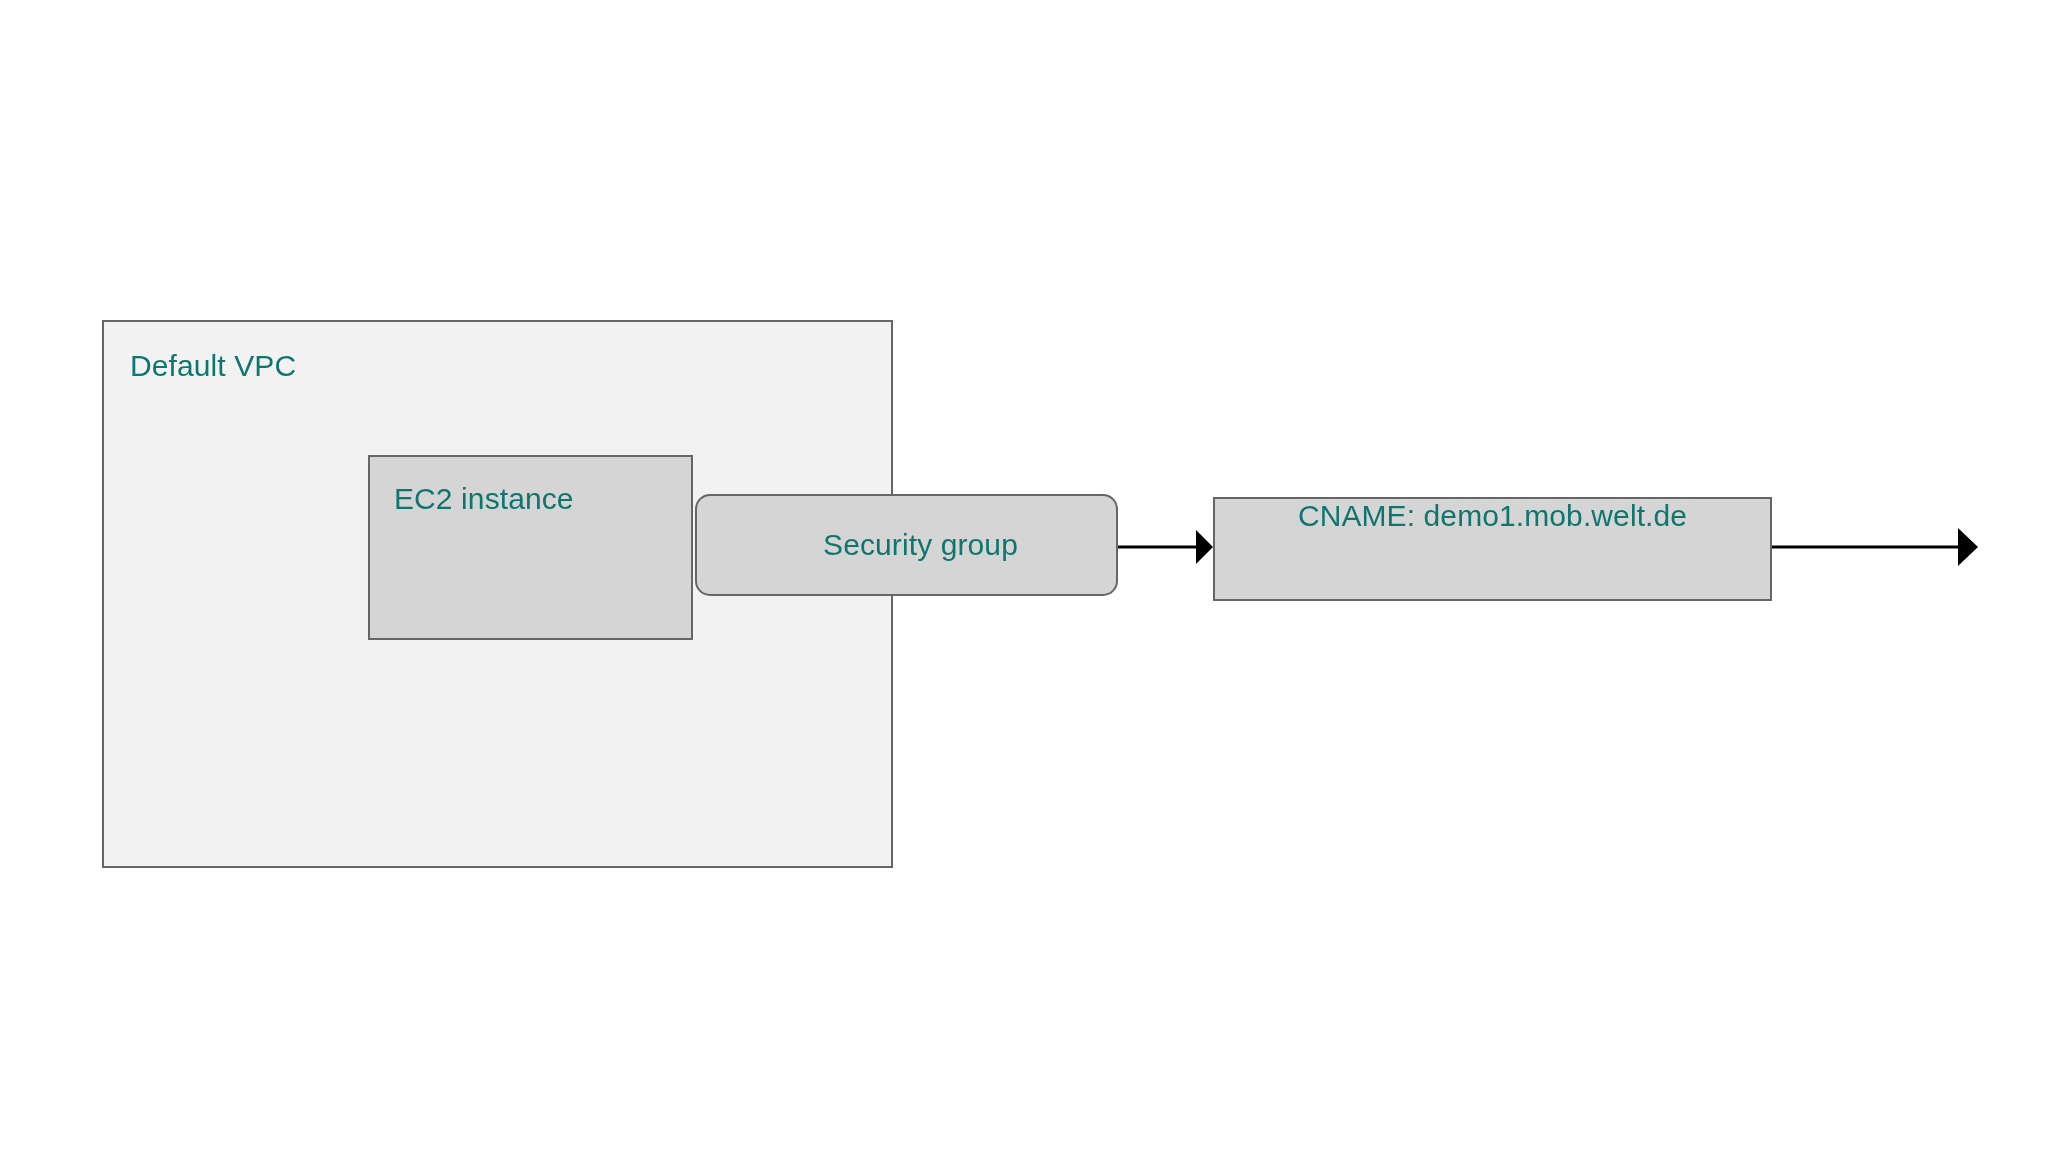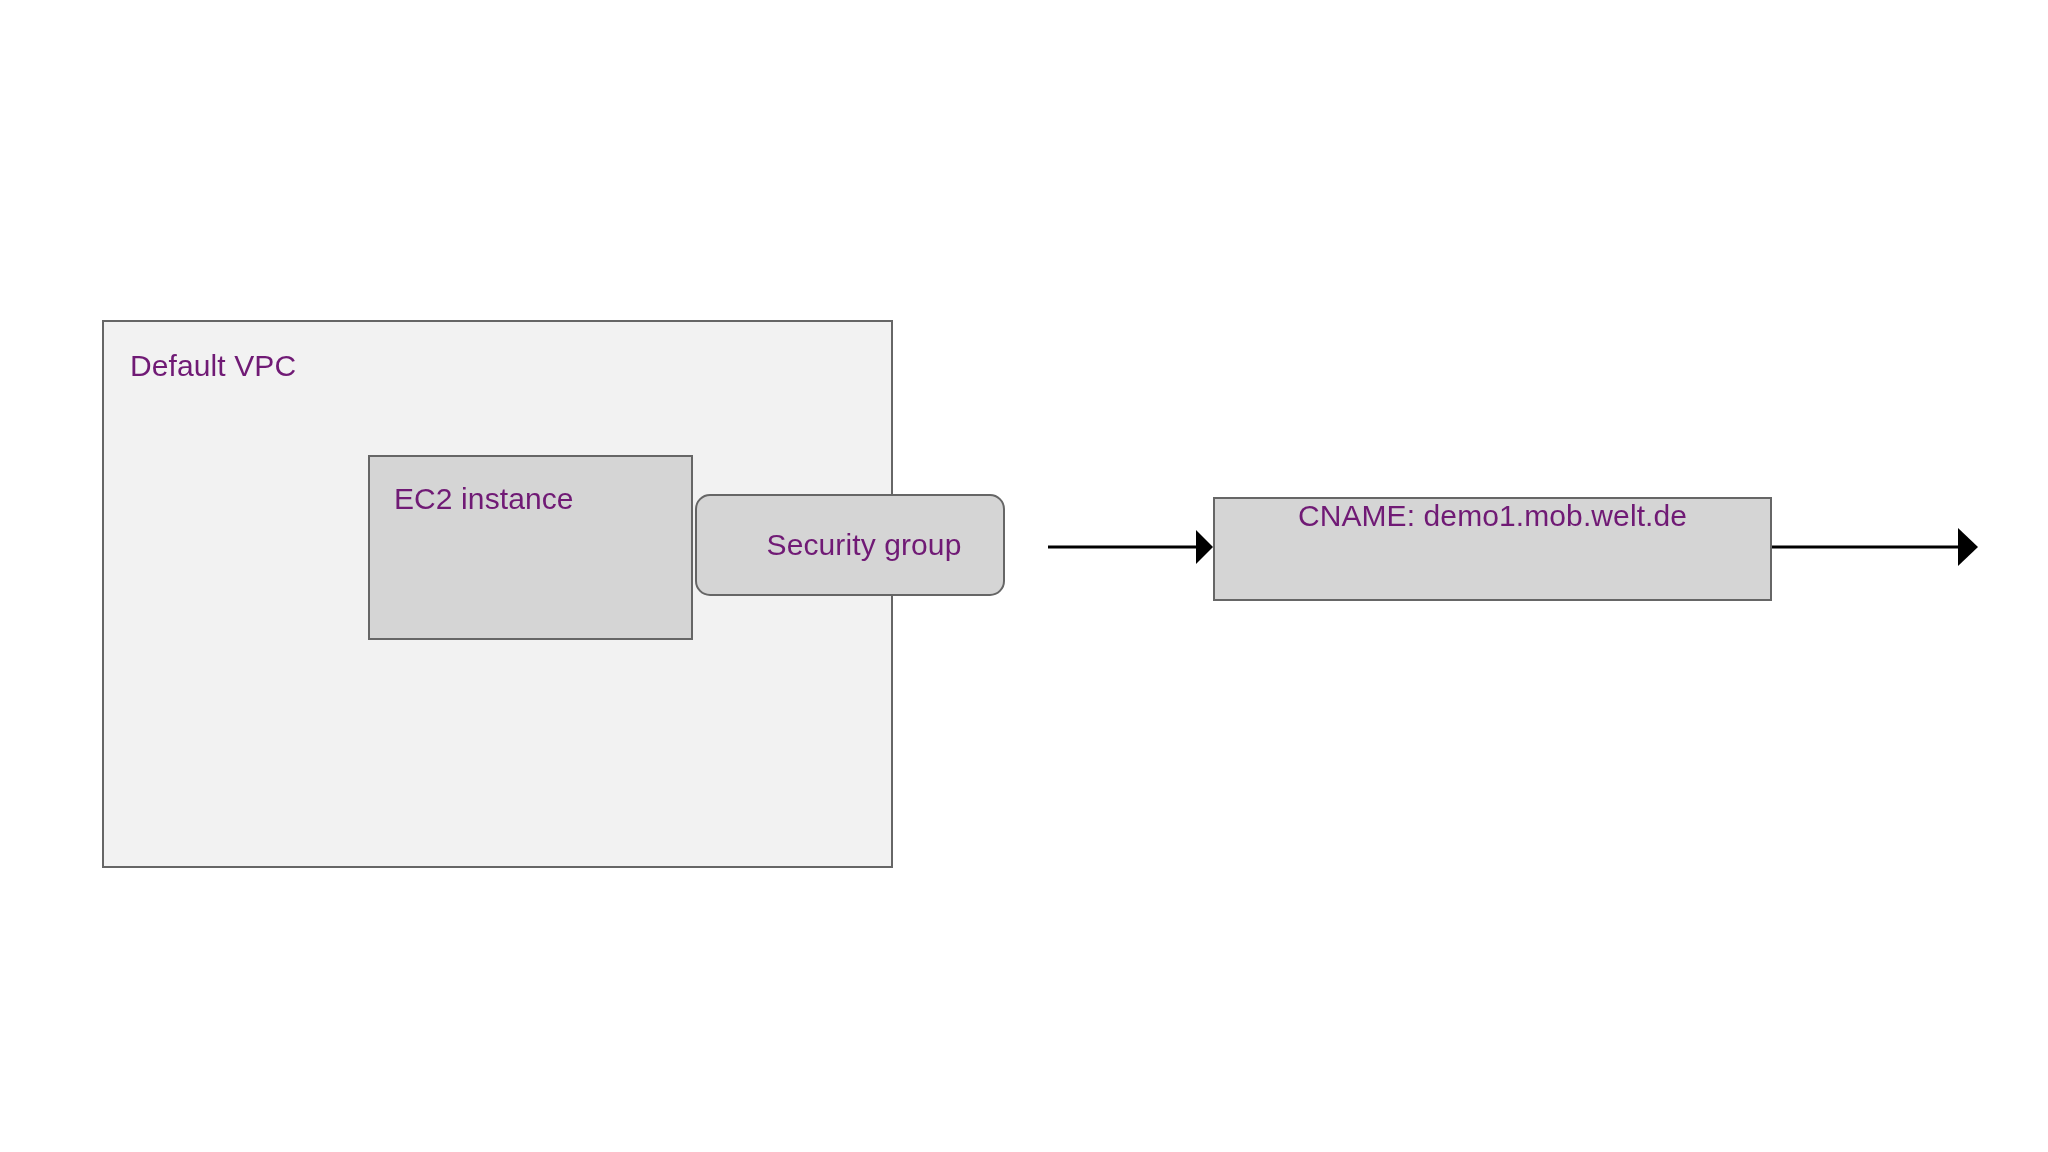--- a/index.html
+++ b/index.html
@@ -18,21 +18,21 @@
     width: 2048px;
     height: 1152px;
     background: #ffffff;
   }
 
   
   .node {
     position: absolute;
     box-sizing: border-box;
     border: 2px solid #666666;
-    color: #701a75;
+    color: #0f766e;
     font-size: 30px;
     line-height: 1.15;
     letter-spacing: 0.1px;
   }
 
   
   .vpc {
     background: #f2f2f2;
     left: 102px;
     top: 320px;
@@ -60,21 +60,21 @@
     left: 24px;
     top: 25px;
     white-space: nowrap;
   }
 
   
   .sg {
     background: #d5d5d5;
     left: 695px;
     top: 494px;
-    width: 310px;
+    width: 423px;
     height: 102px;
     border-radius: 15px;
     display: flex;
     align-items: center;
     justify-content: center;
     padding-left: 28px;
   }
   .sg .node-label { white-space: nowrap; }
 
   

